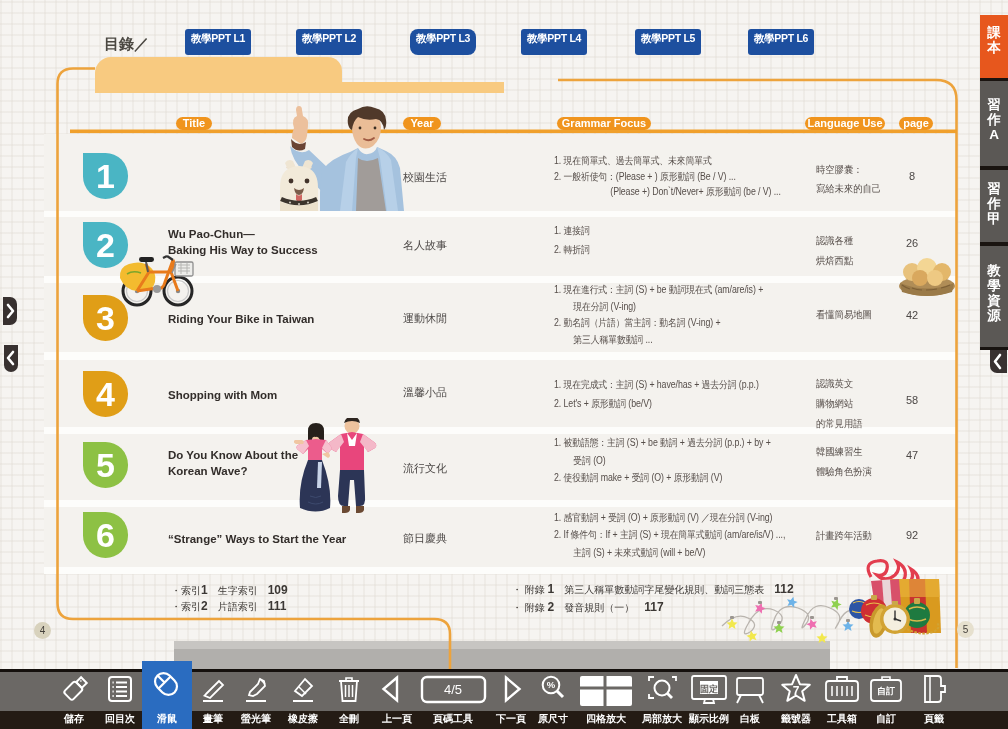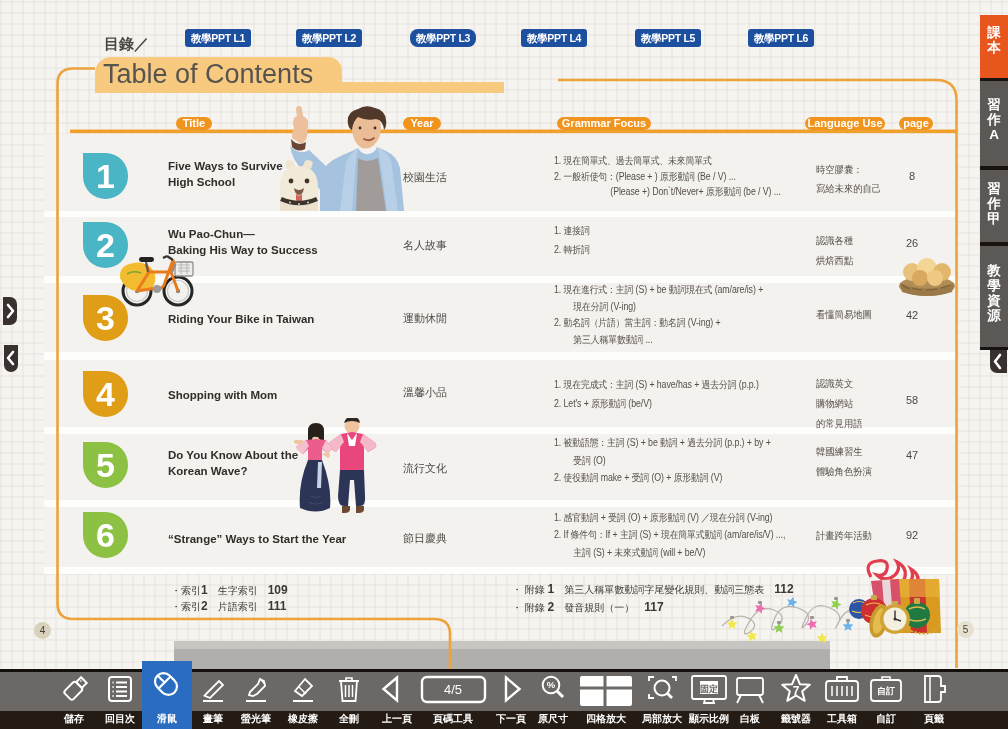--- a/index.html
+++ b/index.html
@@ -12,21 +12,21 @@
   }
   .abs{position:absolute;}
   
   .rows{position:absolute;left:44px;top:134px;width:913px;height:440px;background:#f4f2ee;}
   .gap{position:absolute;left:44px;width:913px;background:#fdfdfb;}
   
   .banner{position:absolute;left:95px;top:57px;width:247px;height:36px;background:#f8ca80;border-radius:16px 14px 10px 0;}
   .banner2{position:absolute;left:130px;top:82px;width:374px;height:11px;background:#f8ca80;}
   .toc{position:absolute;left:103px;top:59px;font-size:27px;color:#57534e;letter-spacing:0px;}
   .mulu{position:absolute;left:104px;top:35px;font-size:15px;font-weight:bold;color:#4b4842;}
-  .ppt{position:absolute;top:29px;width:66px;height:18px;background:#1d4f9f;border-radius:3px;color:#fff;font-size:10.5px;font-weight:bold;text-align:center;line-height:18px;letter-spacing:-0.3px;white-space:nowrap;}
+  .ppt{position:absolute;top:29px;width:66px;height:26px;background:#1d4f9f;border-radius:3px;color:#fff;font-size:10.5px;font-weight:bold;text-align:center;line-height:18px;letter-spacing:-0.3px;white-space:nowrap;}
   .pill{position:absolute;top:117px;height:13px;background:#f0941d;border-radius:7px;color:#fff;font-size:11px;font-weight:bold;text-align:center;line-height:13px;}
   
   .badge{position:absolute;left:83px;width:45px;height:46px;border-radius:0 23px 23px 23px;color:#fff;font-size:34px;font-weight:bold;text-align:center;line-height:46px;}
   .teal{background:#4ab5c4;}
   .orange{background:#e09e17;}
   .green{background:#8dc144;}
   
   .title{position:absolute;left:168px;font-size:11.5px;font-weight:bold;color:#322d2a;line-height:16px;}
   .topic{position:absolute;left:403px;font-size:11px;color:#4c4846;}
   .gram{position:absolute;left:554px;font-size:10px;color:#564e4a;line-height:15.5px;letter-spacing:-0.1px;white-space:nowrap;transform:scaleX(0.88);transform-origin:0 0;}
@@ -65,21 +65,20 @@
   <div class="stack2"></div>
 
   <svg class="abs" style="left:0;top:0;" width="1008" height="729" viewBox="0 0 1008 729" fill="none">
     <path d="M95,68.5 L73,68.5 Q57.5,68.5 57.5,84 L57.5,603 Q57.5,619 73,619 L434,619 Q450,619 450,634 L450,670" stroke="#eda33c" stroke-width="2.6"></path>
     <path d="M558,80 L936,80 Q956.5,80 956.5,100 L956.5,668" stroke="#eda33c" stroke-width="2.6"></path>
     <rect x="70" y="129.5" width="887" height="3.6" fill="#f0a02c"></rect>
   </svg>
 
   <div class="banner"></div>
   <div class="banner2"></div>
-  <div class="toc">Table of Contents</div>
   <div class="mulu">目錄／</div>
   <div class="ppt" style="left:185px;">教學PPT L1</div>
   <div class="ppt" style="left:296px;">教學PPT L2</div>
   <div class="ppt" style="left:410px;border-radius:8px;">教學PPT L3</div>
   <div class="ppt" style="left:521px;">教學PPT L4</div>
   <div class="ppt" style="left:635px;">教學PPT L5</div>
   <div class="ppt" style="left:748px;">教學PPT L6</div>
 
   <div class="pill" style="left:176px;width:36px;">Title</div>
   <div class="pill" style="left:403px;width:38px;">Year</div>
@@ -87,21 +86,20 @@
   <div class="pill" style="left:805px;width:80px;">Language Use</div>
   <div class="pill" style="left:899px;width:34px;">page</div>
 
   <div class="badge teal" style="top:153px;">1</div>
   <div class="badge teal" style="top:222px;">2</div>
   <div class="badge orange" style="top:295px;">3</div>
   <div class="badge orange" style="top:371px;">4</div>
   <div class="badge green" style="top:442px;">5</div>
   <div class="badge green" style="top:512px;">6</div>
 
-  <div class="title" style="top:158px;">Five Ways to Survive<br>High School</div>
   <div class="topic" style="top:170px;">校園生活</div>
   <div class="gram" style="top:153px;">1. 現在簡單式、過去簡單式、未來簡單式<br>2. 一般祈使句：(Please + ) 原形動詞 (Be / V) ...<br><span style="padding-left:64px;">(Please +) Don`t/Never+ 原形動詞 (be / V) ...</span></div>
   <div class="lang" style="top:161px;line-height:18.5px;">時空膠囊：<br>寫給未來的自己</div>
   <div class="pgno" style="top:170px;">8</div>
 
   <div class="title" style="top:226px;">Wu Pao-Chun—<br>Baking His Way to Success</div>
   <div class="topic" style="top:238px;">名人故事</div>
   <div class="gram" style="top:222px;line-height:18.5px;">1. 連接詞<br>2. 轉折詞</div>
   <div class="lang" style="top:231px;line-height:19.5px;">認識各種<br>烘焙西點</div>
   <div class="pgno" style="top:237px;">26</div>

